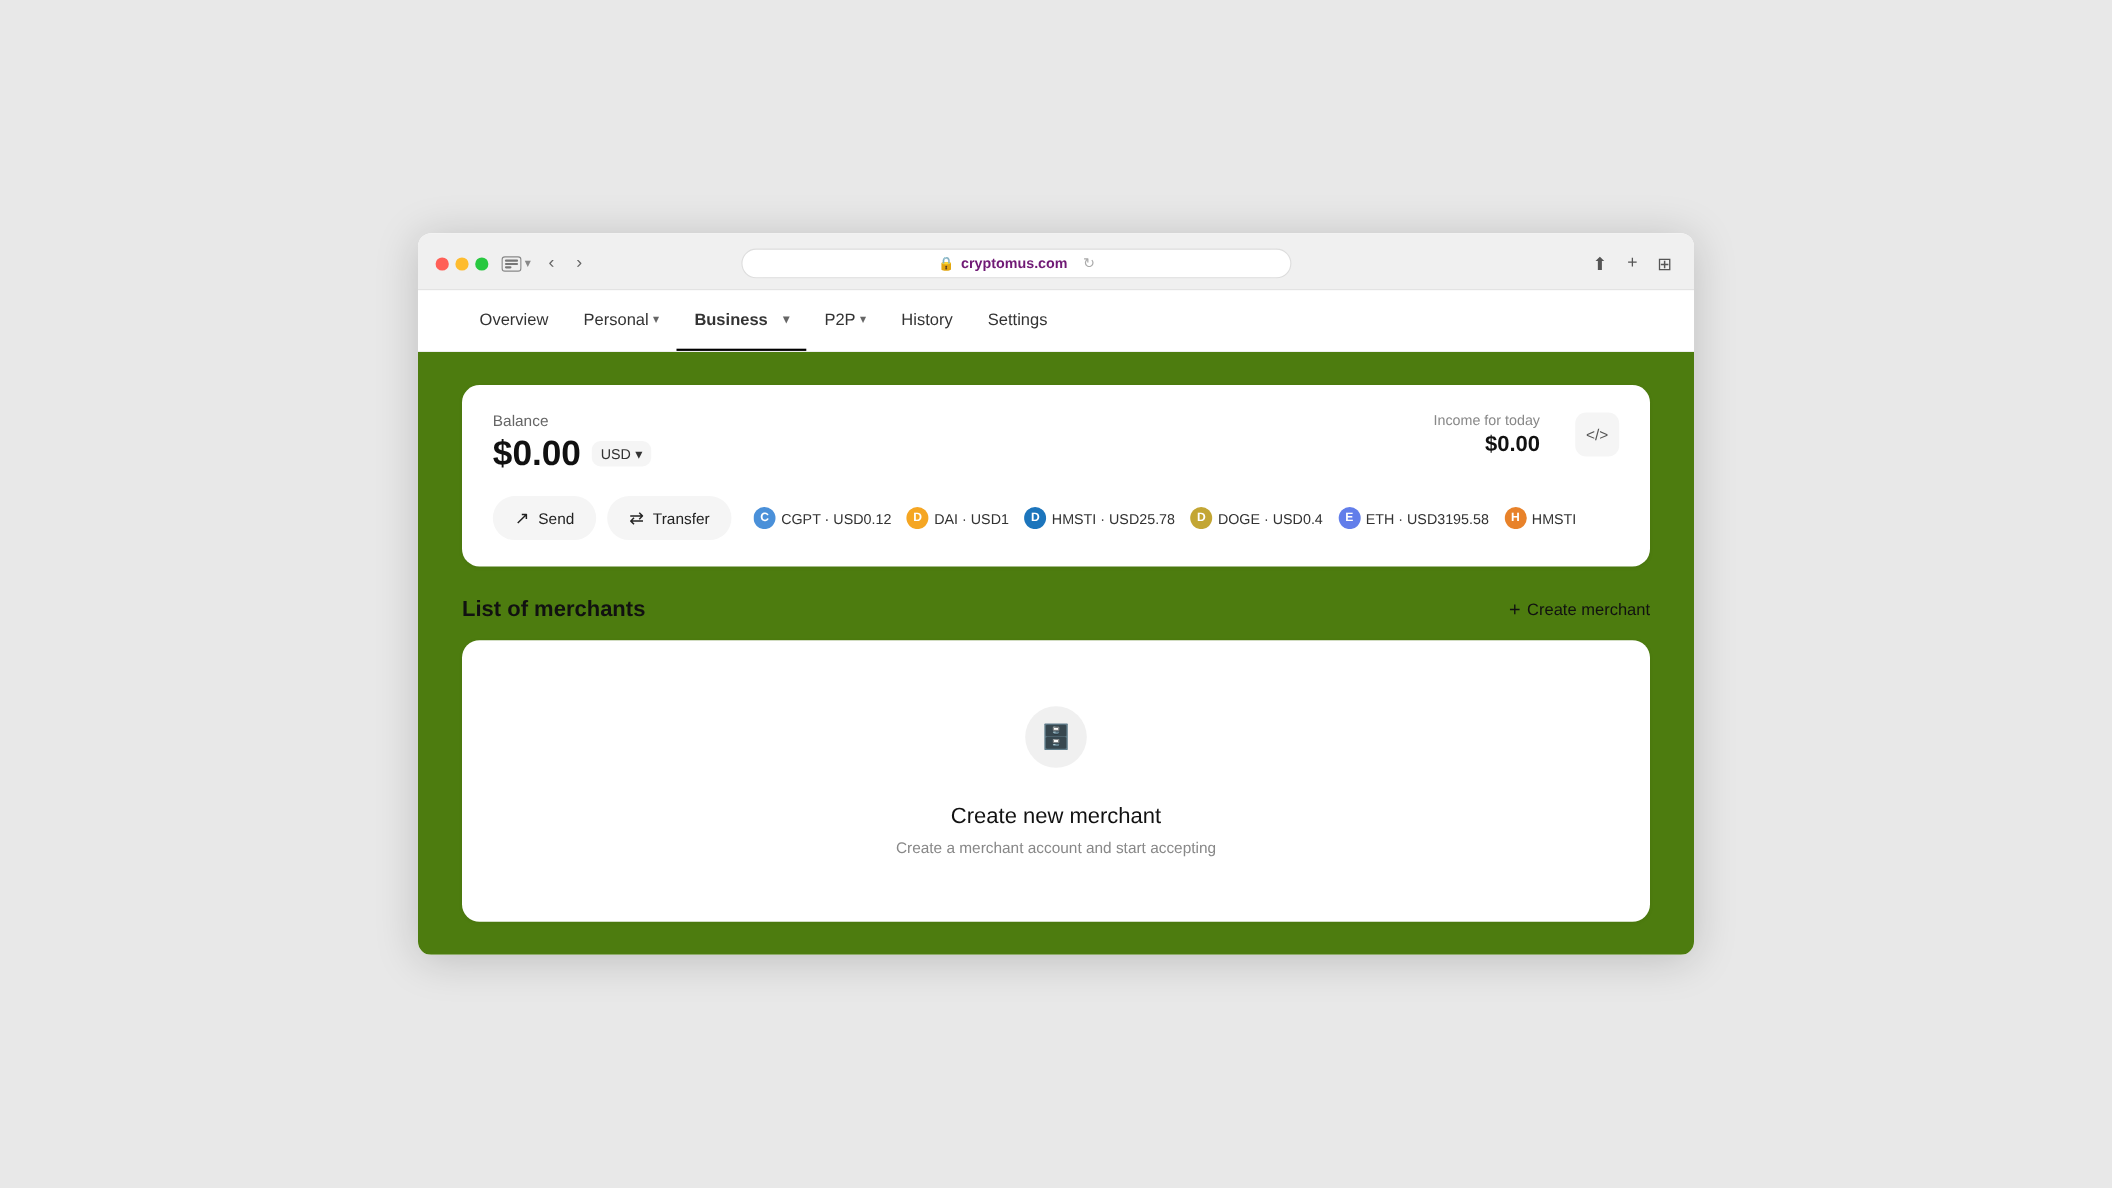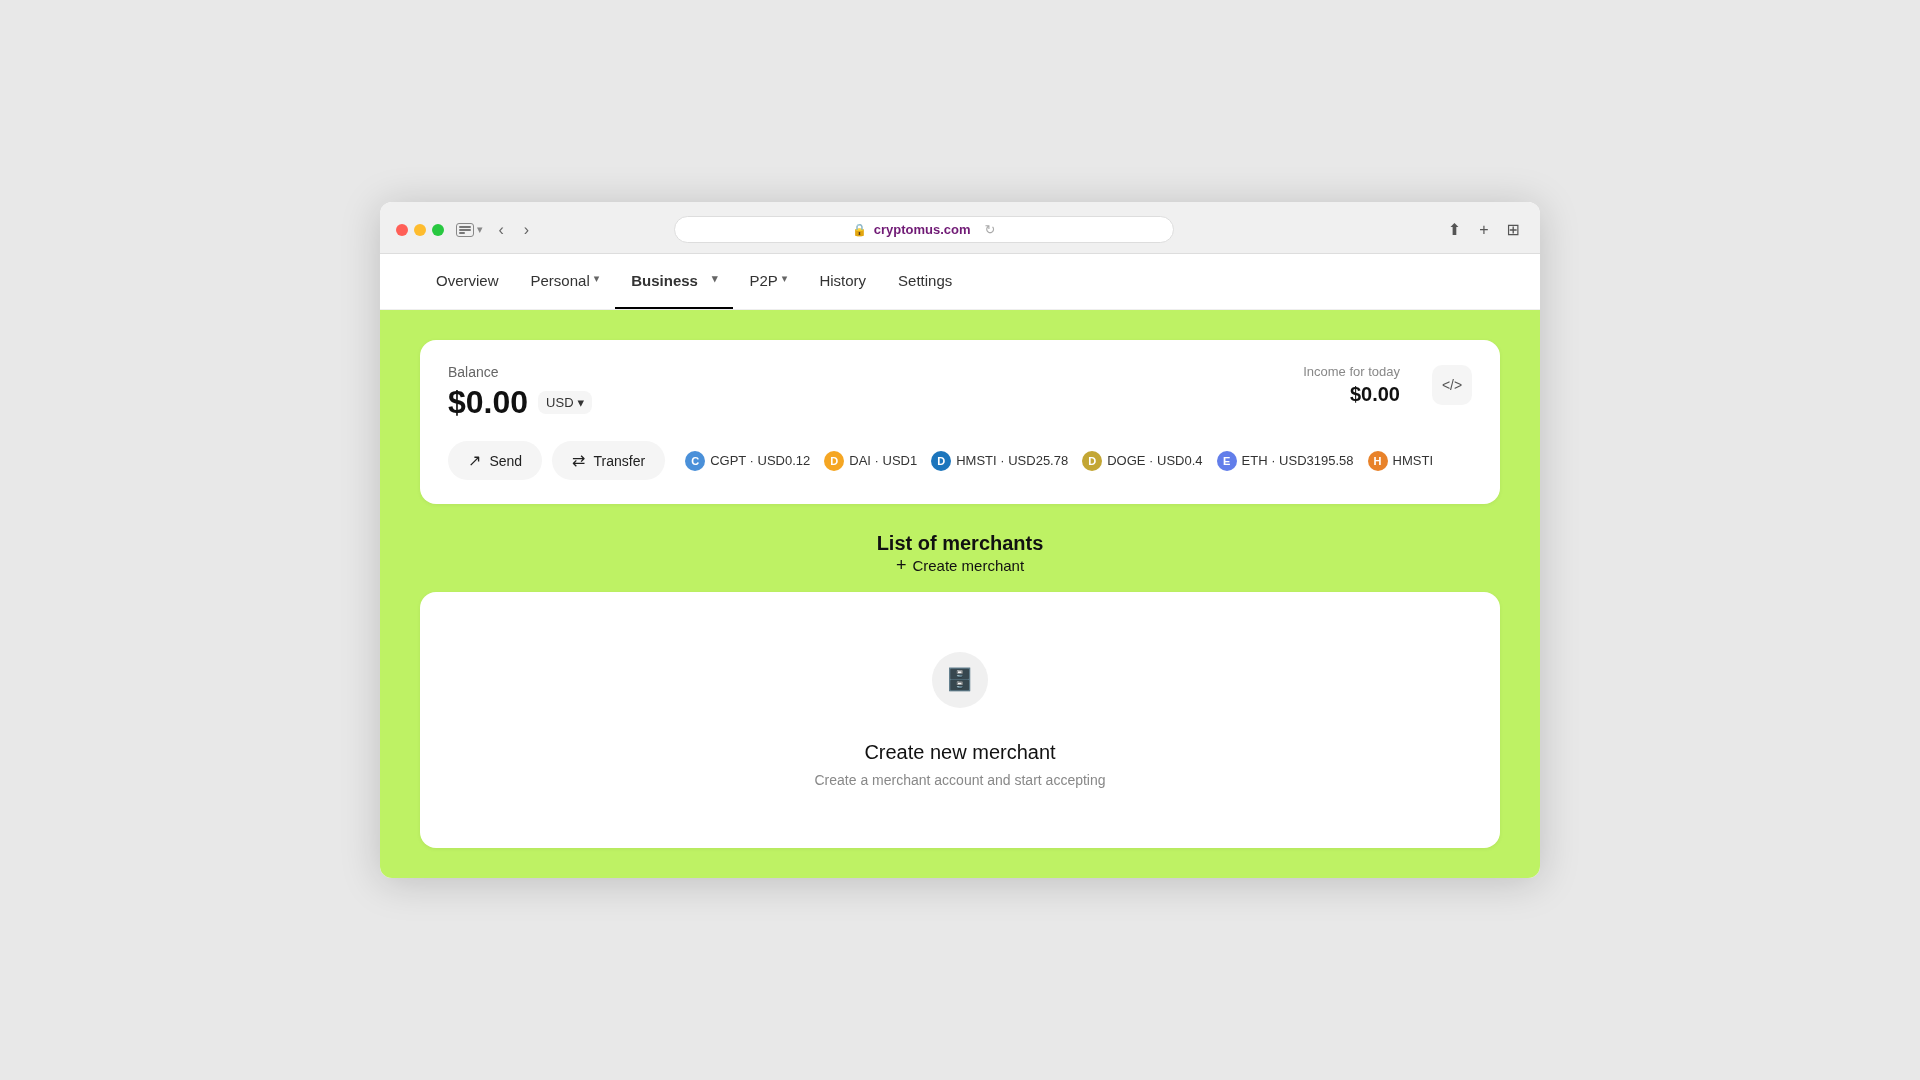--- a/index.html
+++ b/index.html
@@ -131,40 +131,41 @@
       gap: 0;
     }
 
     .nav-item {
       padding: 18px 16px;
       font-size: 15px;
       color: #333;
       cursor: pointer;
       border-bottom: 2px solid transparent;
       display: flex;
+      align-items: center;
       gap: 4px;
       white-space: nowrap;
       text-decoration: none;
     }
 
     .nav-item.active {
       font-weight: 600;
       border-bottom: 2px solid #000;
       gap: 14px;
     }
 
     .nav-chevron {
       font-size: 11px;
       color: #666;
     }
 
     
     .main-content {
       padding: 30px 40px;
-      background: #bef264;
+      background: #4d7c0f;
       min-height: 500px;
     }
 
     
     .balance-card {
       background: #fff;
       border-radius: 16px;
       padding: 24px 28px;
       margin-bottom: 28px;
       box-shadow: 0 1px 4px rgba(0,0,0,0.06);
@@ -295,21 +296,20 @@
       font-weight: bold;
       color: #fff;
     }
 
     
     .merchants-header {
       display: flex;
       justify-content: space-between;
       align-items: center;
       margin-bottom: 16px;
-      flex-direction: column;
     }
 
     .merchants-title {
       font-size: 20px;
       font-weight: 700;
       color: #111;
     }
 
     .create-merchant-btn {
       display: flex;

